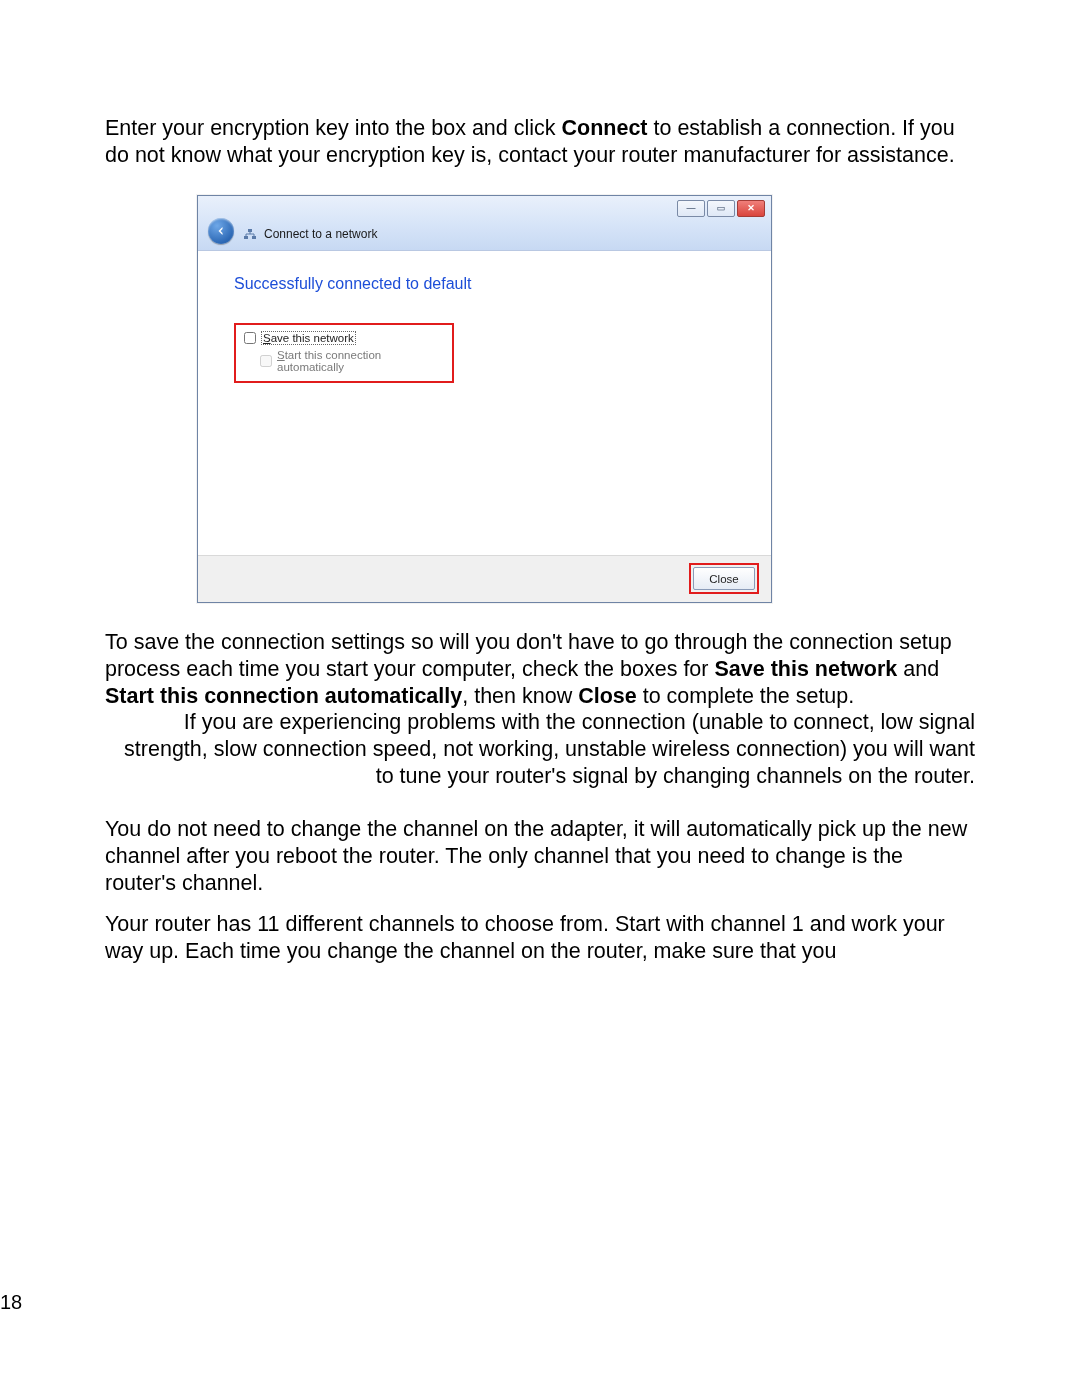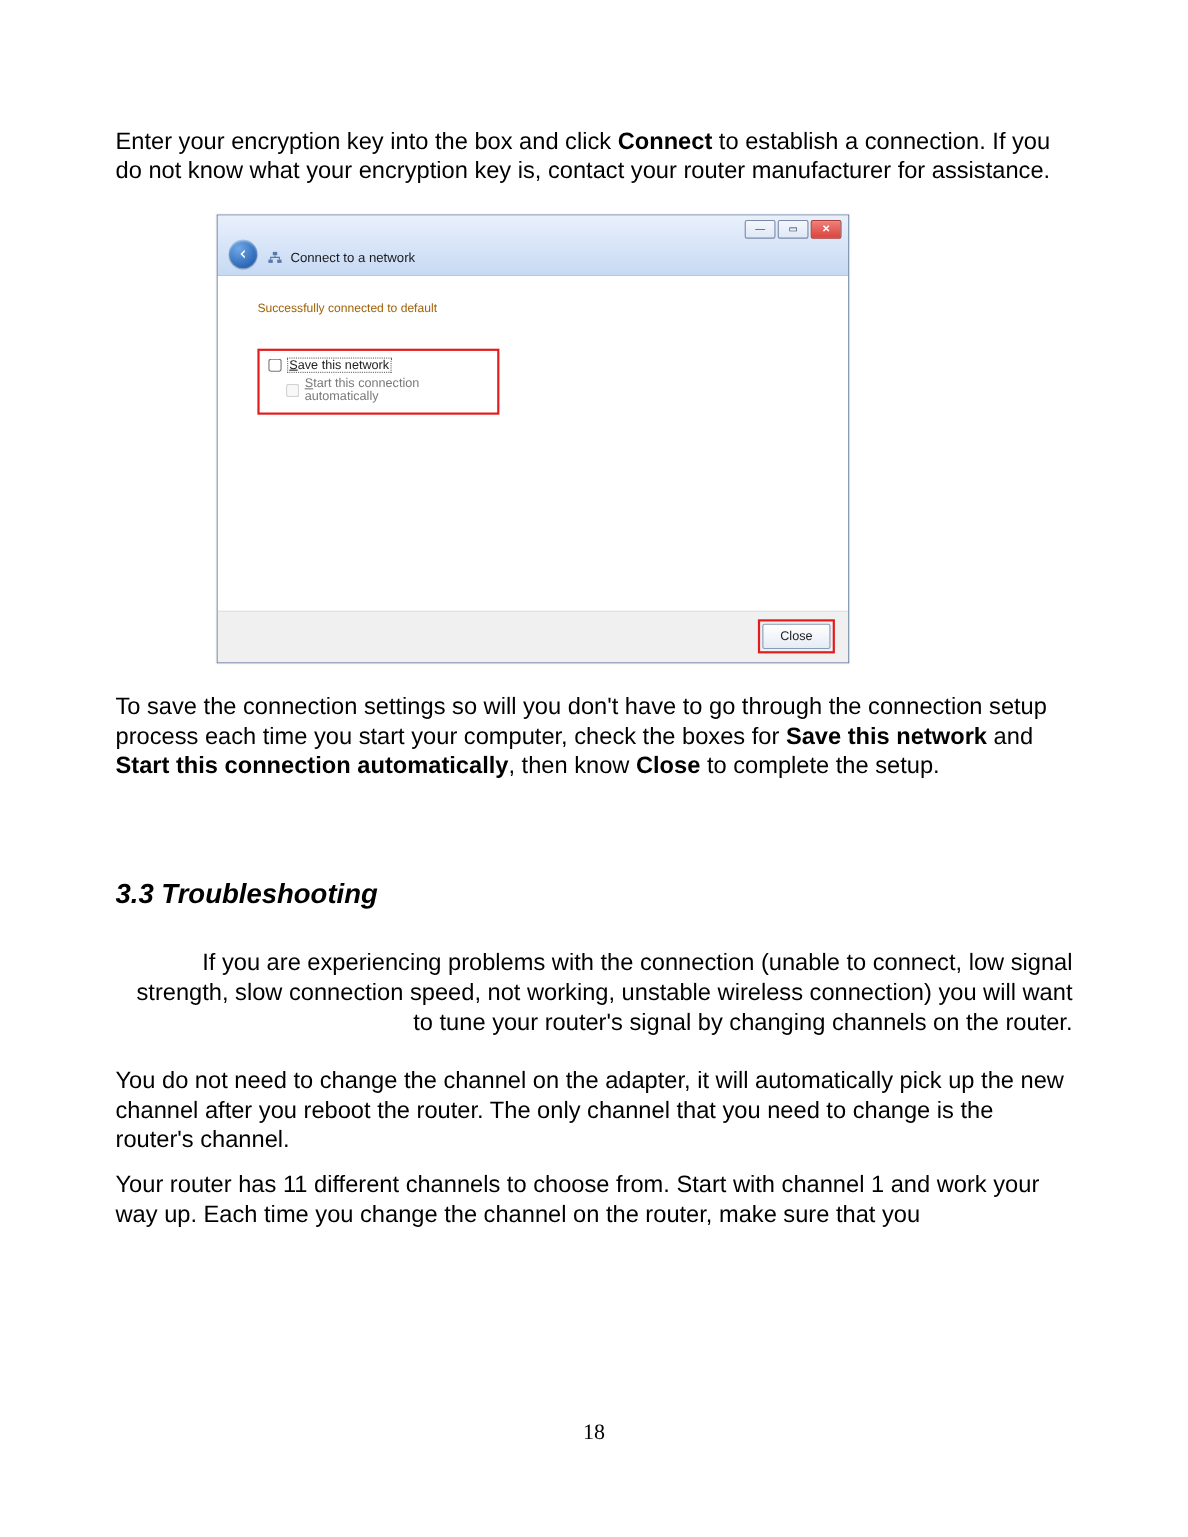--- a/index.html
+++ b/index.html
@@ -93,22 +93,22 @@
       top: -3px;
       margin-top: 15px;
     }
     .dlg-body {
       flex: 1;
       padding: 24px 28px 10px 36px;
       background: #fff;
       position: relative;
     }
     .success-txt {
-      color: #a16207;
-      font-size: 11px;
+      color: #1d4ed8;
+      font-size: 16px;
     }
     .red-box {
       border: 2px solid #e11c1c;
       margin-top: 30px;
       width: 220px;
       padding: 6px 8px 8px 8px;
       box-sizing: border-box;
     }
     .chk-row {
       display: flex;
@@ -157,23 +157,23 @@
       font-style: italic;
       font-size: 25px;
       margin-top: 90px;
       margin-bottom: 34px;
     }
     .page-num {
       position: absolute;
       bottom: 60px;
       left: 0;
       width: 100%;
-      text-align: center;
+      text-align: left;
       font-size: 20px;
-      font-family: Liberation Serif, serif;
+      font-family: Liberation Sans, sans-serif;
     }
     .u { text-decoration: underline; text-decoration-style: solid; }
   </style>
 </head>
 <body>
 
 <div class="page">
 
   <div class="body-text">
     <span>Enter your encryption key into the box and click </span><span class="bold">Connect</span><span> to establish a connection.  If you do not know what your encryption key is, contact your router manufacturer for assistance.</span>
@@ -226,20 +226,19 @@
           </div>
         </div>
       </div>
     </div>
   </div>
 
   <div class="body-text">
     <span>To save the connection settings so will you don't have to go through the connection setup process each time you start your computer, check the boxes for </span><span class="bold">Save this network</span><span> and </span><span class="bold">Start this connection automatically</span><span>, then know </span><span class="bold">Close</span><span> to complete the setup.</span>
   </div>
 
-  <div class="section-heading">3.3 Troubleshooting</div>
 
   <div class="body-text" style="margin-bottom:26px;text-align:right;">If you are experiencing problems with the connection (unable to connect, low signal strength, slow connection speed, not working, unstable wireless connection) you will want to tune your router's signal by changing channels on the router.</div>
   <div class="body-text" style="margin-bottom:14px;">You do not need to change the channel on the adapter, it will automatically pick up the new channel after you reboot the router.  The only channel that you need to change is the router's channel.</div>
   <div class="body-text">Your router has 11 different channels to choose from.  Start with channel 1 and work your way up.  Each time you change the channel on the router, make sure that you</div>
 
   <div class="page-num">18</div>
 </div>
 
 </body></html>

